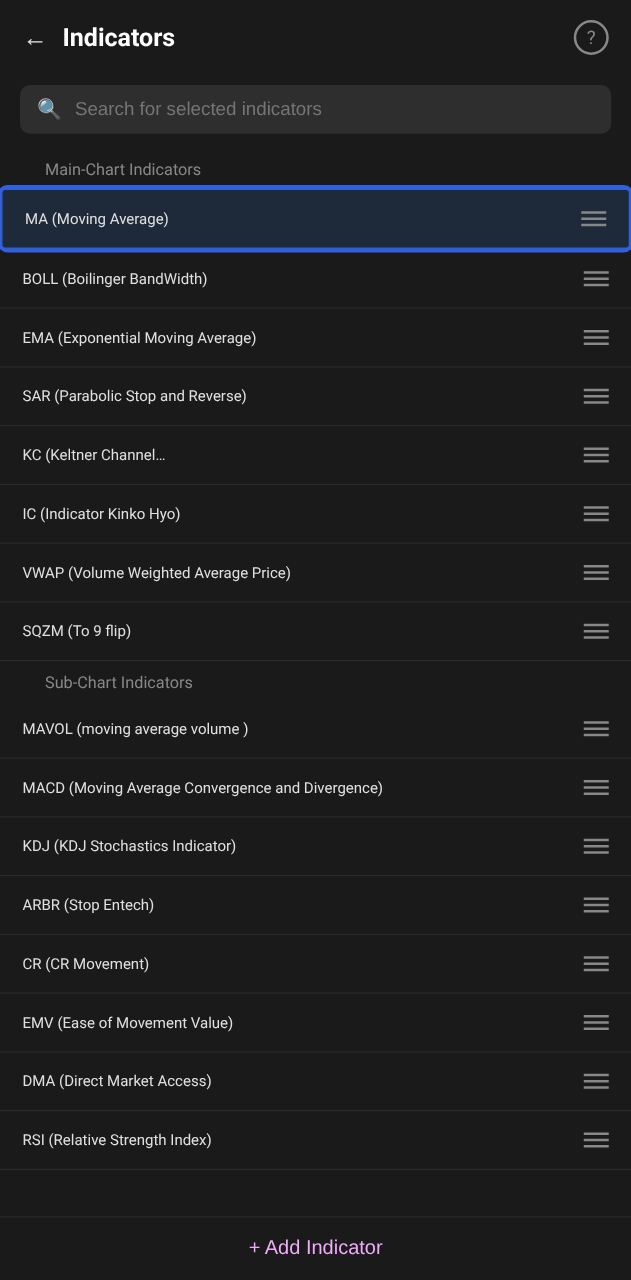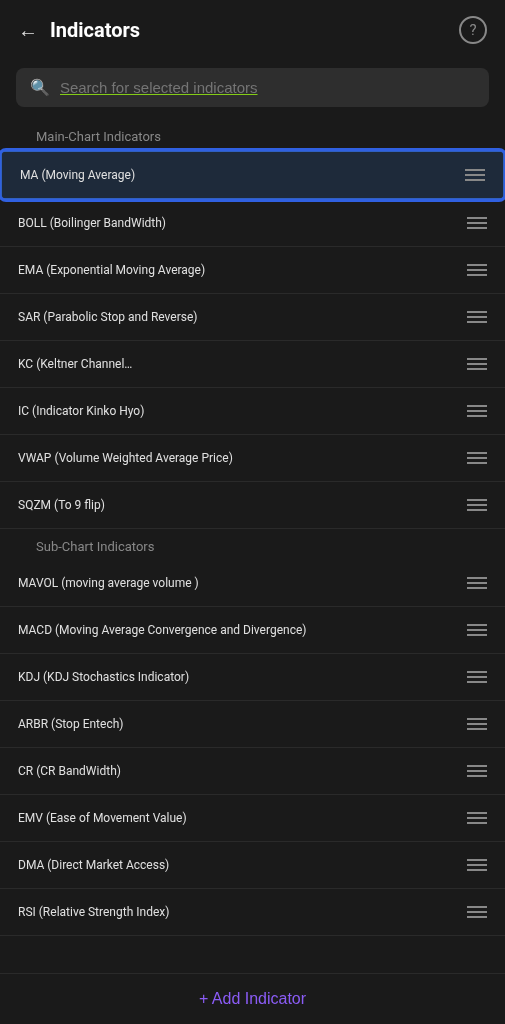--- a/index.html
+++ b/index.html
@@ -71,21 +71,20 @@
       font-size: 16px;
     }
 
     .search-input {
       background: transparent;
       border: none;
       outline: none;
       color: #84cc16;
       font-size: 15px;
       flex: 1;
-      text-decoration: underline;
     }
 
     .section-label {
       font-size: 13px;
       color: #888;
       padding: 10px 36px 6px;
     }
 
     .indicator-item {
       display: flex;
@@ -134,21 +133,21 @@
       display: flex;
       align-items: center;
       justify-content: center;
       border-top: 1px solid #2a2a2a;
     }
 
     .add-indicator-btn {
       display: flex;
       align-items: center;
       gap: 8px;
-      color: #8b5cf6;
+      color: #f0abfc;
       font-size: 16px;
       font-weight: 500;
       background: none;
       border: none;
       cursor: pointer;
     }
 
     
     .circle-overlay {
       position: absolute;
@@ -306,21 +305,21 @@
         <span class="indicator-name">ARBR (Stop Entech)</span>
         <div class="drag-handle">
           <span></span>
           <span></span>
           <span></span>
         </div>
       </div>
     </div>
     <div class="indicator-row-wrapper">
       <div class="indicator-item">
-        <span class="indicator-name">CR (CR BandWidth)</span>
+        <span class="indicator-name">CR (CR Movement)</span>
         <div class="drag-handle">
           <span></span>
           <span></span>
           <span></span>
         </div>
       </div>
     </div>
     <div class="indicator-row-wrapper">
       <div class="indicator-item">
         <span class="indicator-name">EMV (Ease of Movement Value)</span>

